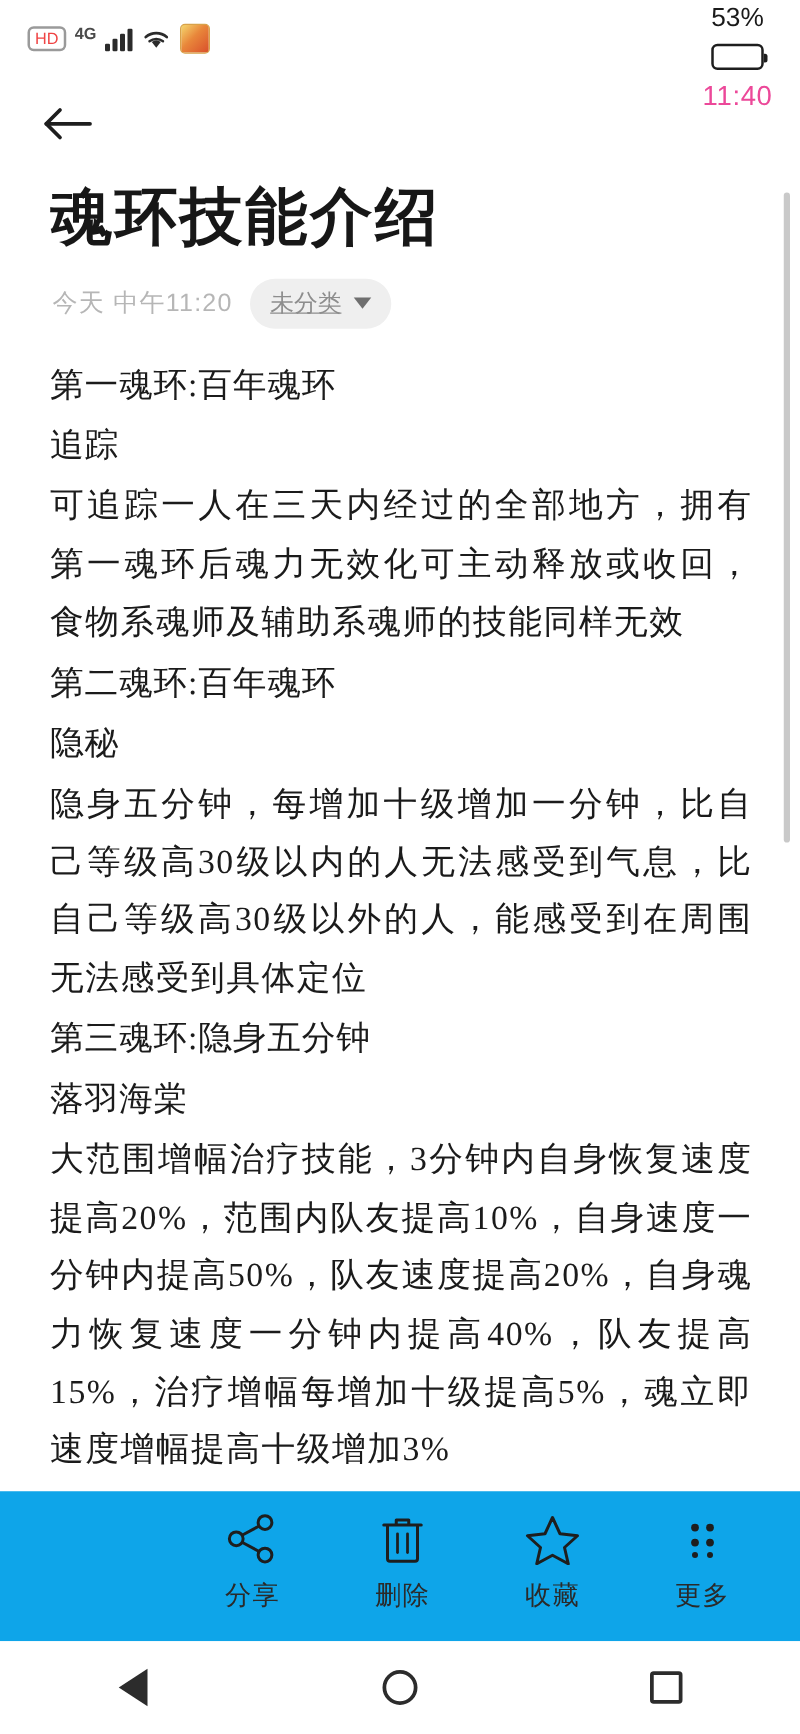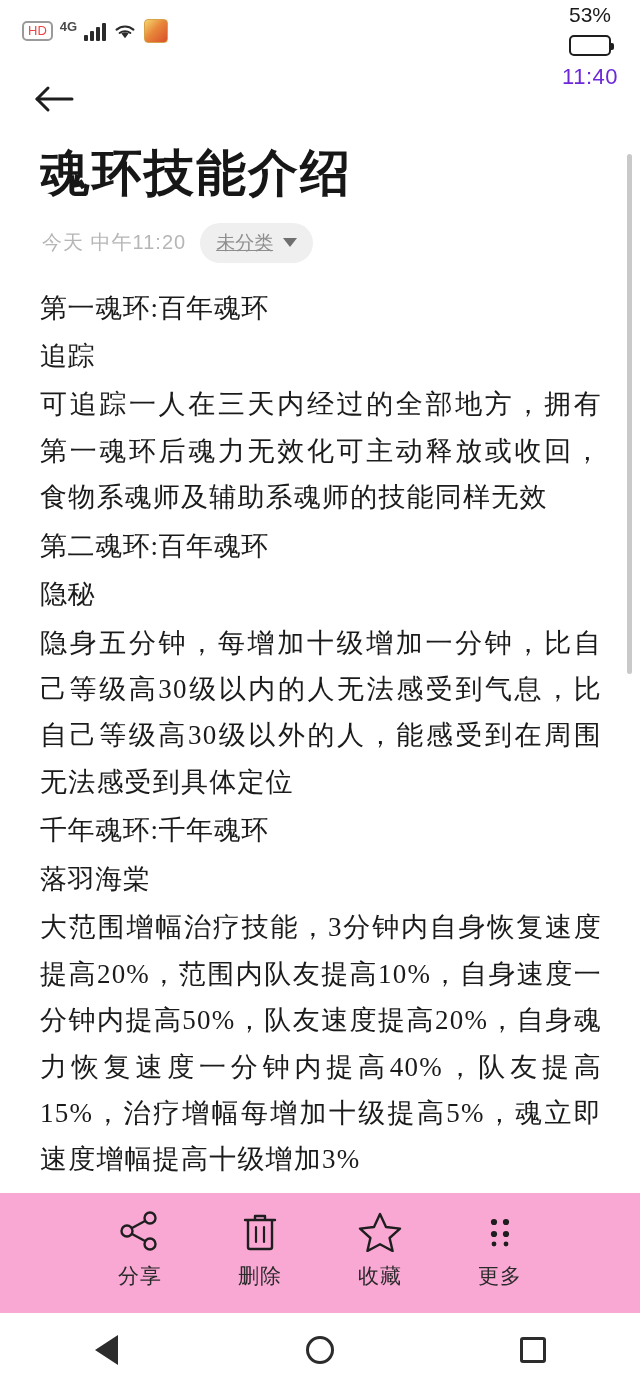--- a/index.html
+++ b/index.html
@@ -57,21 +57,21 @@
   .batt-pct { font-size: 21px; color: #1a1a1a; }
   .batt {
     width: 42px; height: 21px; border: 2px solid #1e1e1e; border-radius: 5px;
     position: relative; padding: 2px;
   }
   .batt::after {
     content: ""; position: absolute; right: -5px; top: 6px;
     width: 3px; height: 7px; background: #1e1e1e; border-radius: 0 2px 2px 0;
   }
   .batt .lvl { height: 100%; background: #1e1e1e; border-radius: 2px; }
-  .clock { font-size: 22px; color: #6d28d9; letter-spacing: 0.5px; }
+  .clock { font-size: 22px; color: #ec4899; letter-spacing: 0.5px; }
 
   
   .backbar { height: 74px; flex: 0 0 74px; display: flex; align-items: center; padding: 0 32px; }
   .back-arrow { width: 44px; height: 34px; cursor: pointer; }
 
   
   .content {
     flex: 1 1 auto;
     padding: 0 38px 0 40px;
     overflow: hidden;
@@ -111,23 +111,23 @@
     position: absolute; right: 4px; top: 6px; width: 5px; height: 1060px;
   }
   .scroll-thumb {
     position: absolute; right: 4px; top: 12px; width: 5px; height: 520px;
     background: #c9c9c9; border-radius: 3px;
   }
 
   
   .toolbar {
     flex: 0 0 120px; height: 120px;
-    display: flex; align-items: center; justify-content: center;
+    display: flex; align-items: center; justify-content: flex-end;
     padding: 0 18px 6px 18px;
-    background: #f9a8d4;
+    background: #0ea5e9;
   }
   .tool {
     display: flex; flex-direction: column; align-items: center; gap: 10px;
     width: 120px; cursor: pointer;
   }
   .tool svg { display: block; }
   .tool-label {
     font-family: "Liberation Serif", serif;
     font-size: 21px; color: #2a2a2a; letter-spacing: 1px;
   }
@@ -201,21 +201,21 @@
       </span>
     </div>
 
     <div class="body-text">
       <p class="head">第一魂环:百年魂环</p>
       <p class="head">追踪</p>
       <p>可追踪一人在三天内经过的全部地方，拥有第一魂环后魂力无效化可主动释放或收回，食物系魂师及辅助系魂师的技能同样无效</p>
       <p class="head">第二魂环:百年魂环</p>
       <p class="head">隐秘</p>
       <p>隐身五分钟，每增加十级增加一分钟，比自己等级高30级以内的人无法感受到气息，比自己等级高30级以外的人，能感受到在周围无法感受到具体定位</p>
-      <p class="head">千年魂环:千年魂环</p>
+      <p class="head">第三魂环:隐身五分钟</p>
       <p class="head">落羽海棠</p>
       <p>大范围增幅治疗技能，3分钟内自身恢复速度提高20%，范围内队友提高10%，自身速度一分钟内提高50%，队友速度提高20%，自身魂力恢复速度一分钟内提高40%，队友提高15%，治疗增幅每增加十级提高5%，魂立即速度增幅提高十级增加3%</p>
     </div>
 
     <div class="scroll-track">
       <div class="scroll-thumb"></div>
     </div>
   </div>
 
   <div class="toolbar">

